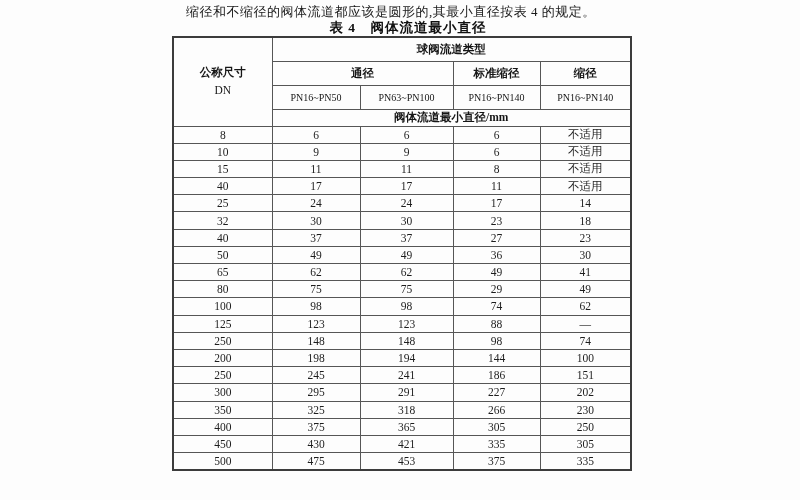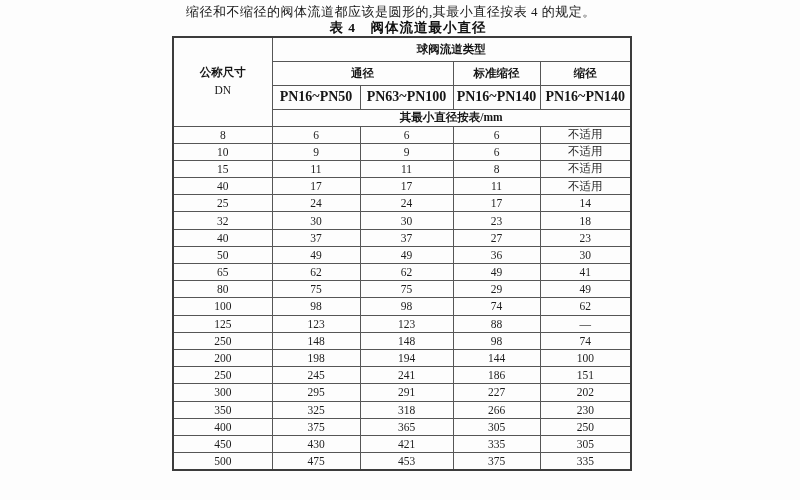--- a/index.html
+++ b/index.html
@@ -50,23 +50,23 @@
     padding: 0 2px;
     overflow: hidden;
   }
   table.min-dia th {
     font-weight: bold;
     font-size: 11.5px;
     height: 24px;
     color: #161616;
   }
   table.min-dia th.pn {
-    font-weight: bold;
+    font-weight: normal;
     font-family: "Liberation Serif", "DejaVu Serif", serif;
-    font-size: 14px;
+    font-size: 10px;
   }
   table.min-dia thead tr.bottom-head th {
     height: 17px;
   }
   table.min-dia td {
     font-size: 11.5px;
     height: 17.2px;
     color: #1d1d1d;
   }
   th.dn-head {
@@ -108,21 +108,21 @@
         <th>标准缩径</th>
         <th>缩径</th>
       </tr>
       <tr>
         <th class="pn">PN16~PN50</th>
         <th class="pn">PN63~PN100</th>
         <th class="pn">PN16~PN140</th>
         <th class="pn">PN16~PN140</th>
       </tr>
       <tr class="bottom-head">
-        <th colspan="4">其最小直径按表/mm</th>
+        <th colspan="4">阀体流道最小直径/mm</th>
       </tr>
     </thead>
     <tbody>
         <tr>
           <td>8</td>
           <td>6</td>
           <td>6</td>
           <td>6</td>
           <td>不适用</td>
         </tr>

